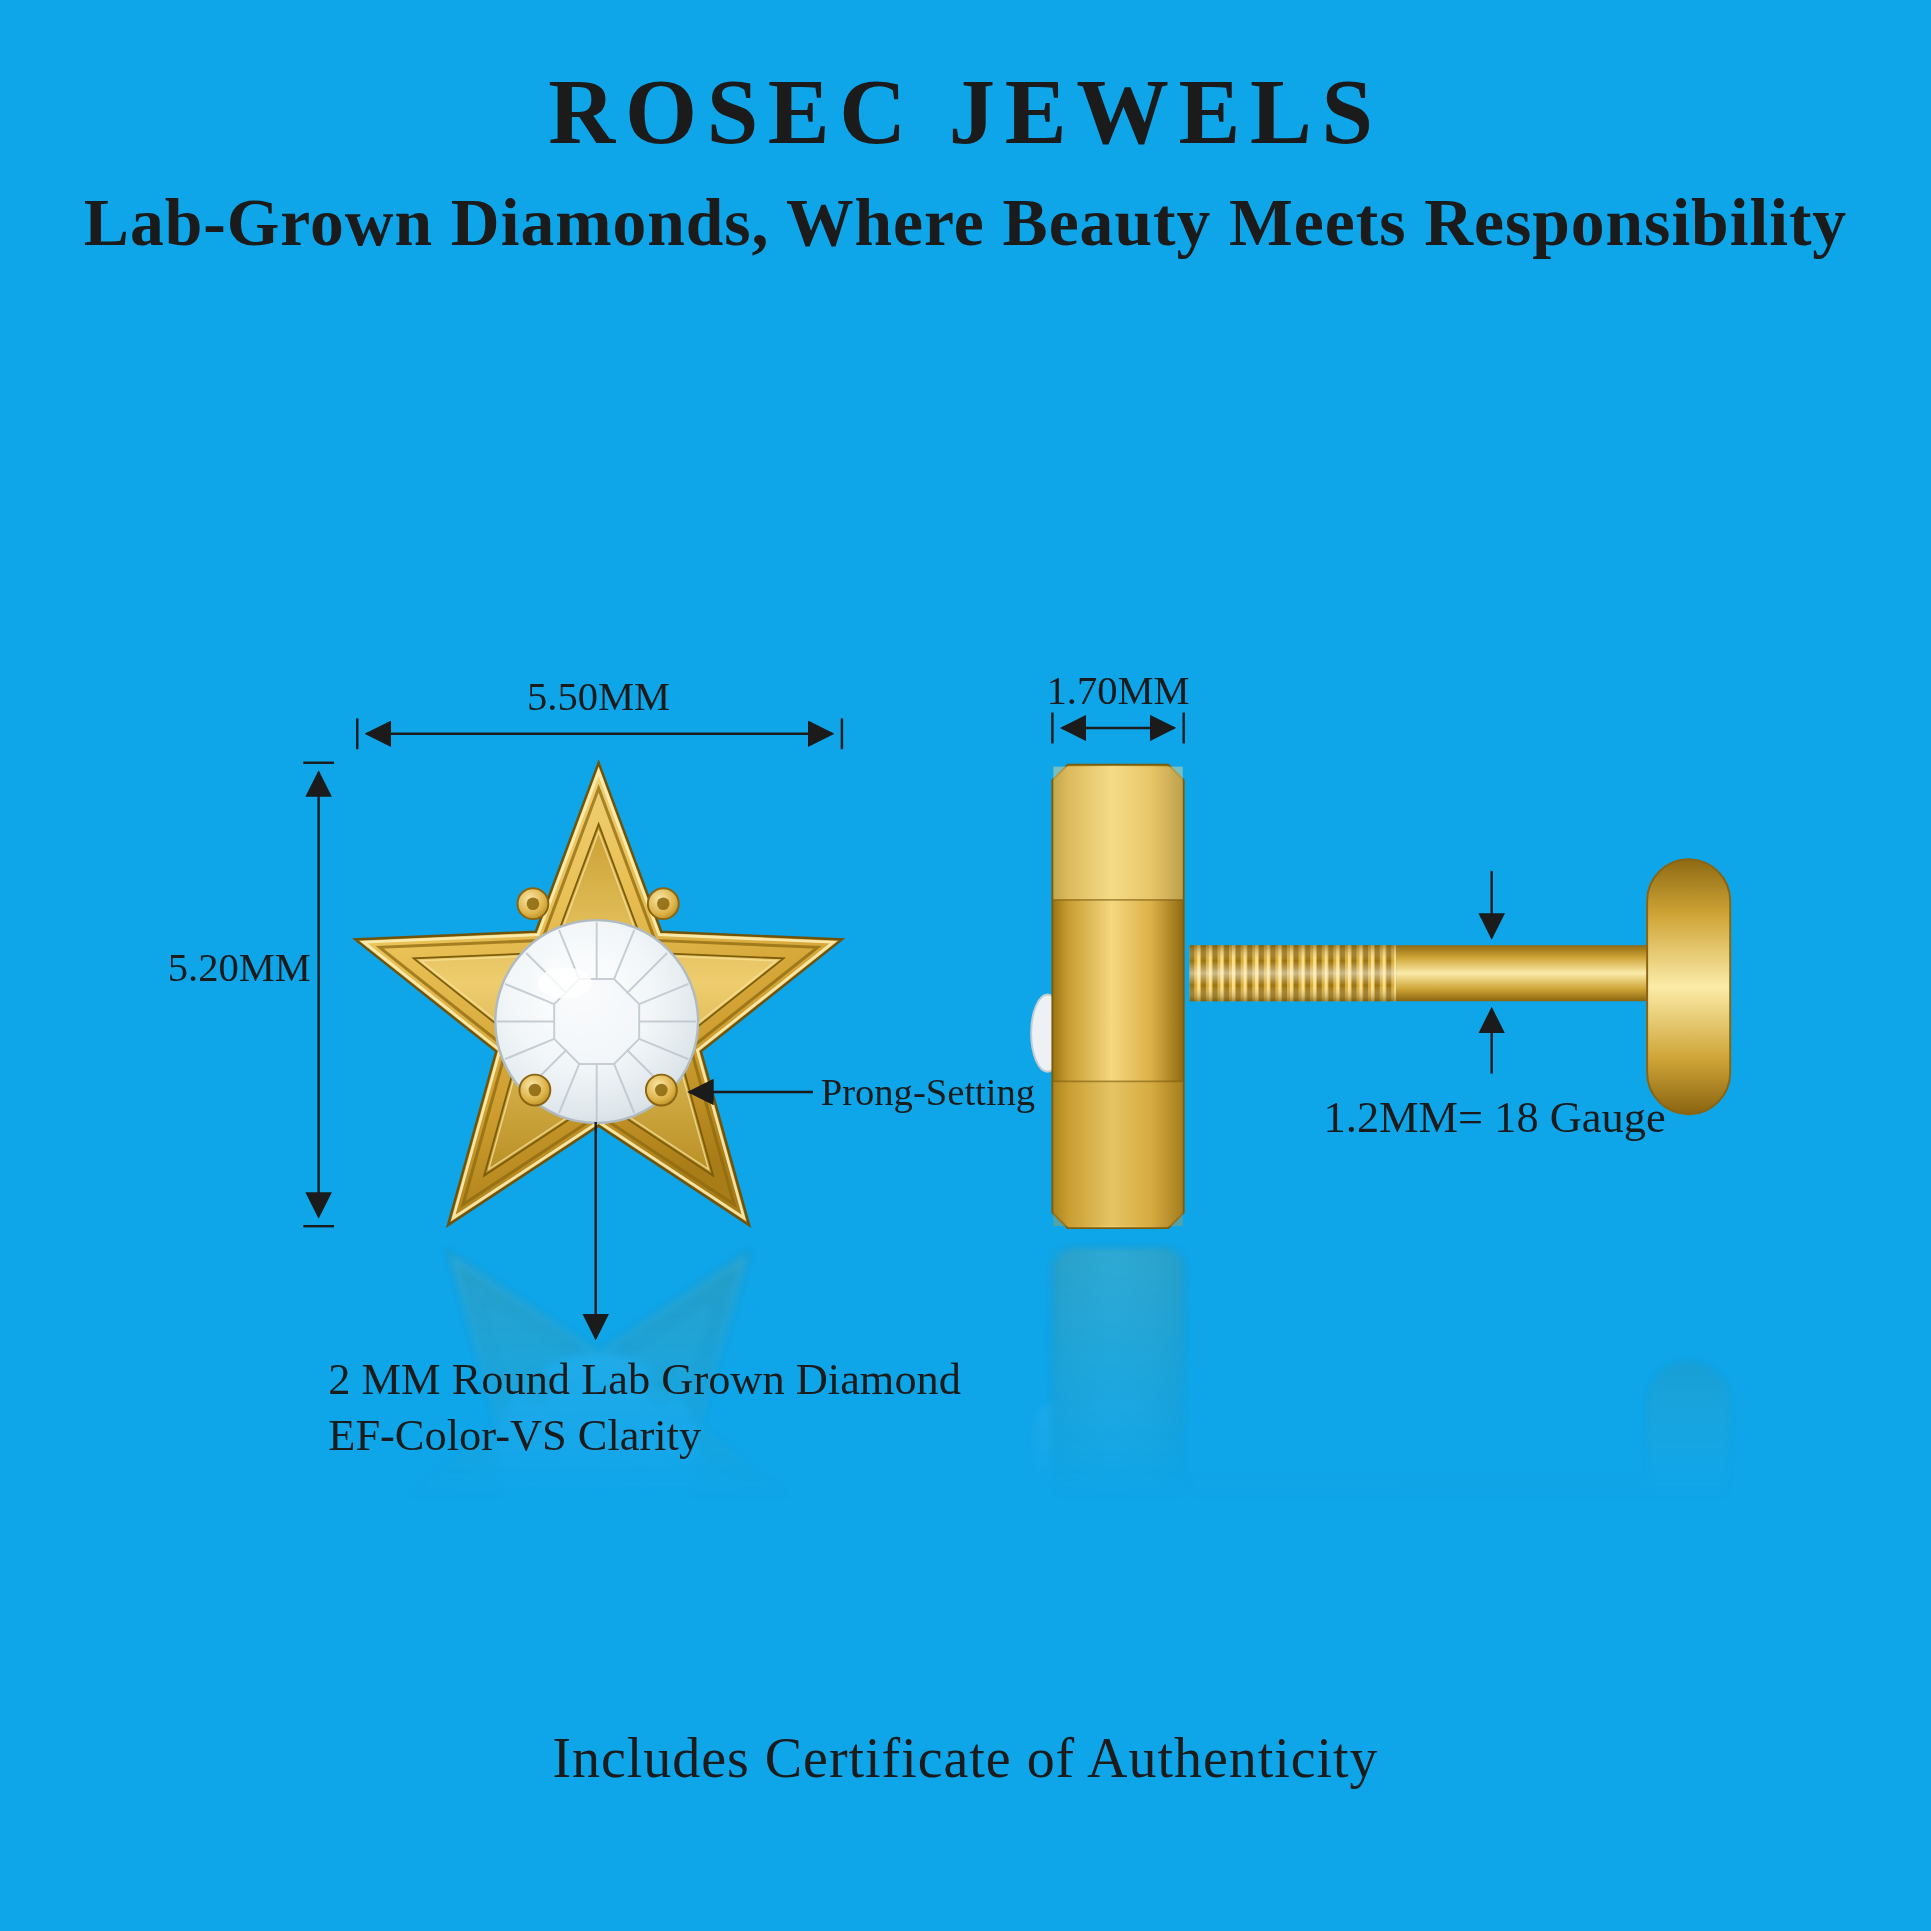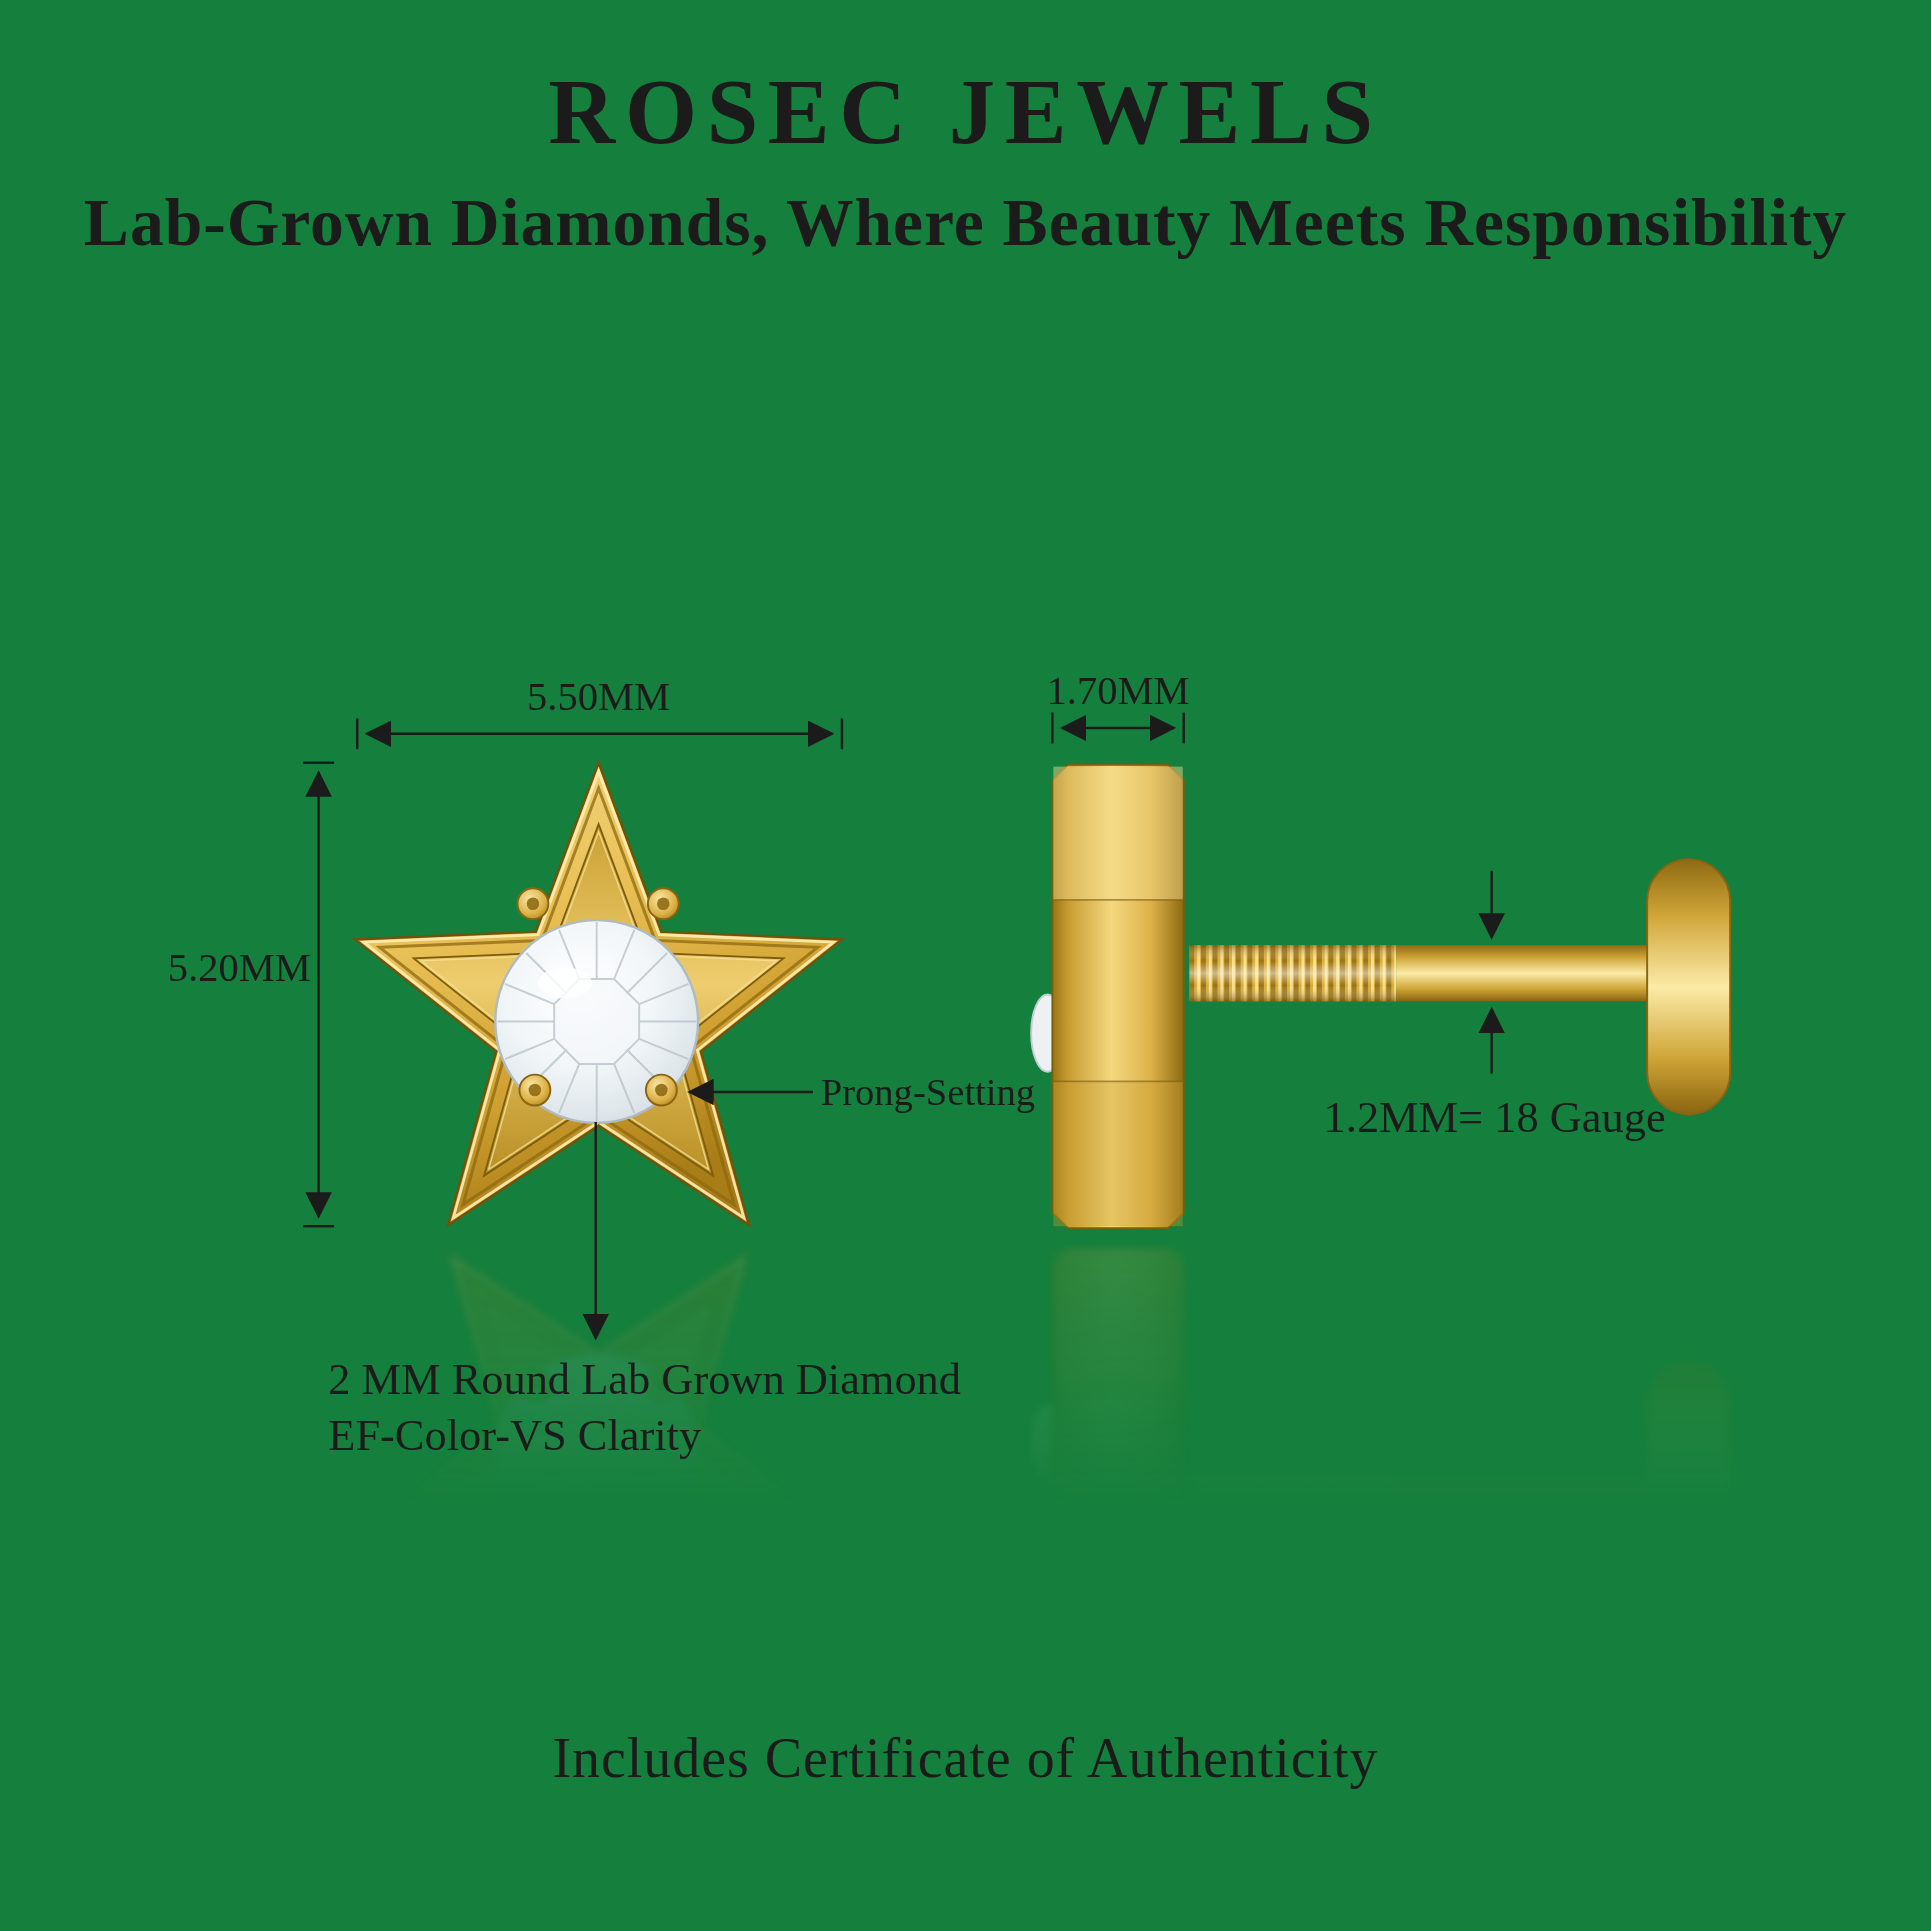--- a/index.html
+++ b/index.html
@@ -1,20 +1,20 @@
 <!DOCTYPE html>
 <html><head>
 <meta charset="utf-8">
 <style>
   html, body { margin: 0; padding: 0; background: #ffffff; }
   .canvas {
     position: relative;
     width: 1931px;
     height: 1931px;
-    background: #15803d;
+    background: #0ea5e9;
     overflow: hidden;
     font-family: "Liberation Serif", "DejaVu Serif", serif;
   }
   svg { display: block; }
   text {
     fill: #1b1b1b;
     font-family: "Liberation Serif", "DejaVu Serif", serif;
   }
   .brand   { font-size: 96px; font-weight: 700; letter-spacing: 10px; text-anchor: middle; }
   .tagline { font-size: 70px; font-weight: 700; letter-spacing: 1px;  text-anchor: middle; }

